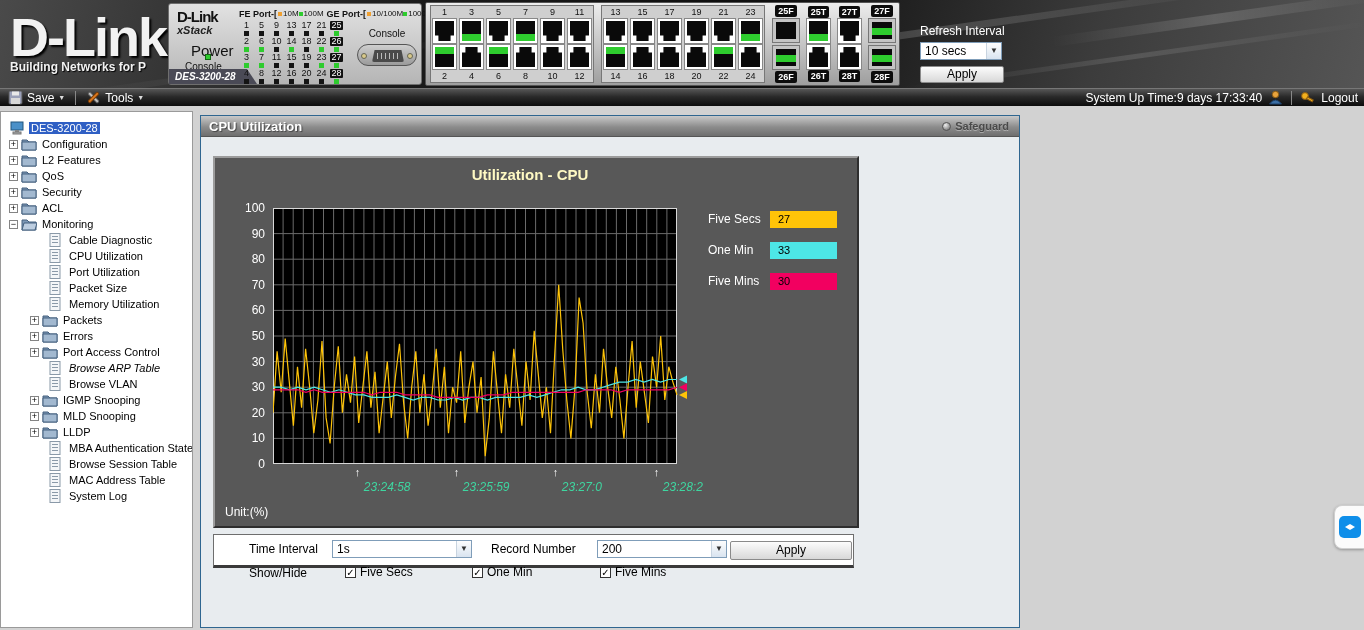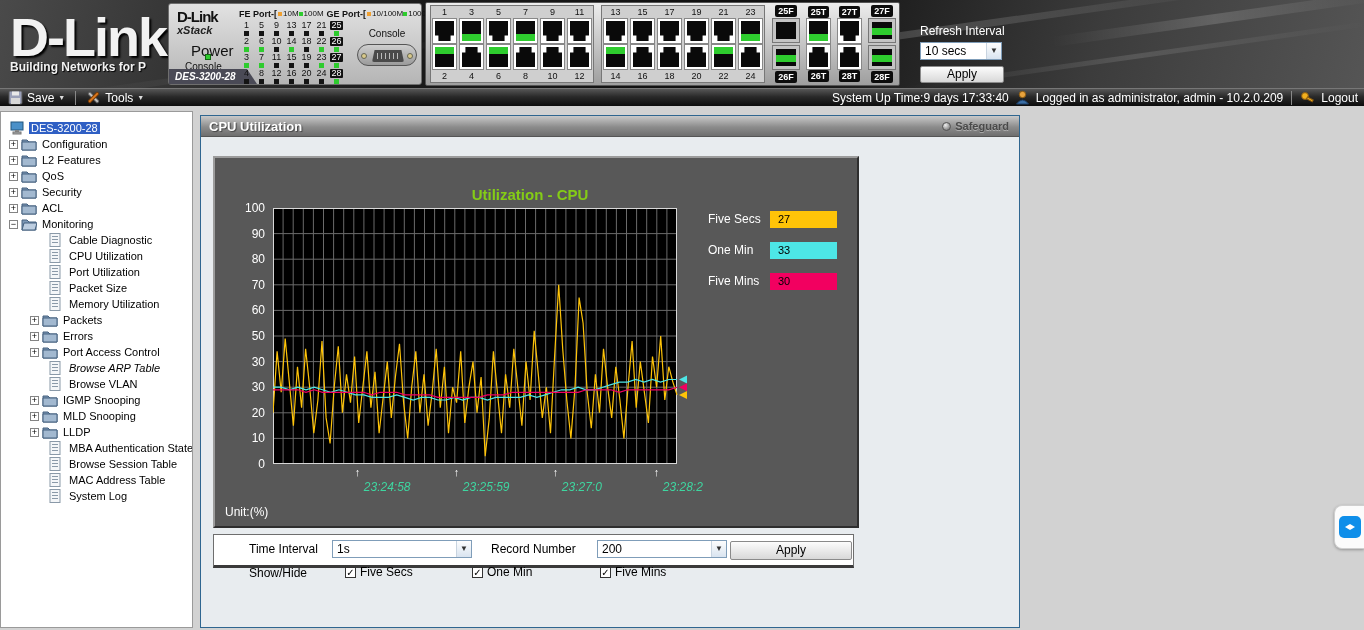--- a/index.html
+++ b/index.html
@@ -113,22 +113,22 @@
             display:flex; align-items:center; }
   .mtitle .t { color:#fff; font-size:13px; font-weight:bold; padding-left:8px;
                text-shadow:1px 1px 1px #444; }
   .safeguard { margin-left:auto; display:flex; align-items:center; gap:4px; padding-right:10px;
                color:#4a4a4a; font-size:11px; font-weight:bold; text-shadow:0 1px 0 rgba(255,255,255,0.35); }
   .sg-ball { width:9px; height:9px; border-radius:50%;
              background:radial-gradient(circle at 35% 30%,#efefef,#9a9a9a 60%,#606060); border:1px solid #555; }
 
   .chart-box { position:absolute; left:12px; top:40px; width:646px; height:372px; background:#585858;
                border:2px solid; border-color:#9c9c9c #2e2e2e #2e2e2e #9c9c9c; }
-  .c-title { position:absolute; left:150px; top:28px; width:330px; text-align:center;
-             font-size:15px; font-weight:bold; color:#84cc16; }
+  .c-title { position:absolute; left:150px; top:8px; width:330px; text-align:center;
+             font-size:15px; font-weight:bold; color:#fef9c3; }
   .yticks div { position:absolute; width:34px; text-align:right; font-size:12px; color:#fff; }
   #plotwrap { position:absolute; left:58px; top:50px; }
   .xticks div.arr { position:absolute; color:#fff; font-size:11px; top:308px; }
   .xticks div.xl  { position:absolute; color:#3ED6A0; font-size:12px; font-style:italic; top:322px; white-space:nowrap; }
   .legend { position:absolute; left:493px; top:52px; }
   .lrow { display:flex; align-items:center; height:18px; margin-bottom:13px; }
   .lname { width:62px; color:#fff; font-size:12px; }
   .lval { width:67px; height:17px; font-size:11px; color:#000; padding-left:8px; line-height:17px; }
   .unit { position:absolute; left:10px; top:347px; color:#fff; font-size:12px; }
 
@@ -554,21 +554,20 @@
     <span class="caret">▼</span>
   </div>
   <div class="tb-right">
     <span>System Up Time:9 days 17:33:40</span>
     <span class="icon16">
       <svg width="15" height="15">
           <circle cx="7.5" cy="4.5" r="3.2" fill="#E8A33D" stroke="#8a5a10"></circle>
           <path d="M1.5 14 q6 -8 12 0 z" fill="#3A6EA5" stroke="#1c3e66"></path>
         </svg>
     </span>
-    <span>Logged in as administrator, admin - 10.2.0.209</span>
     <span class="tb-sep"></span>
     <span class="icon16">
       <svg width="15" height="15">
           <circle cx="5" cy="6" r="3.4" fill="#F2B01E" stroke="#8a5a10"></circle>
           <rect x="7.5" y="7" width="6.5" height="2" fill="#F2B01E" stroke="#8a5a10" transform="rotate(28 7.5 7)"></rect>
         </svg>
     </span>
     <span>Logout</span>
   </div>
 </div>

